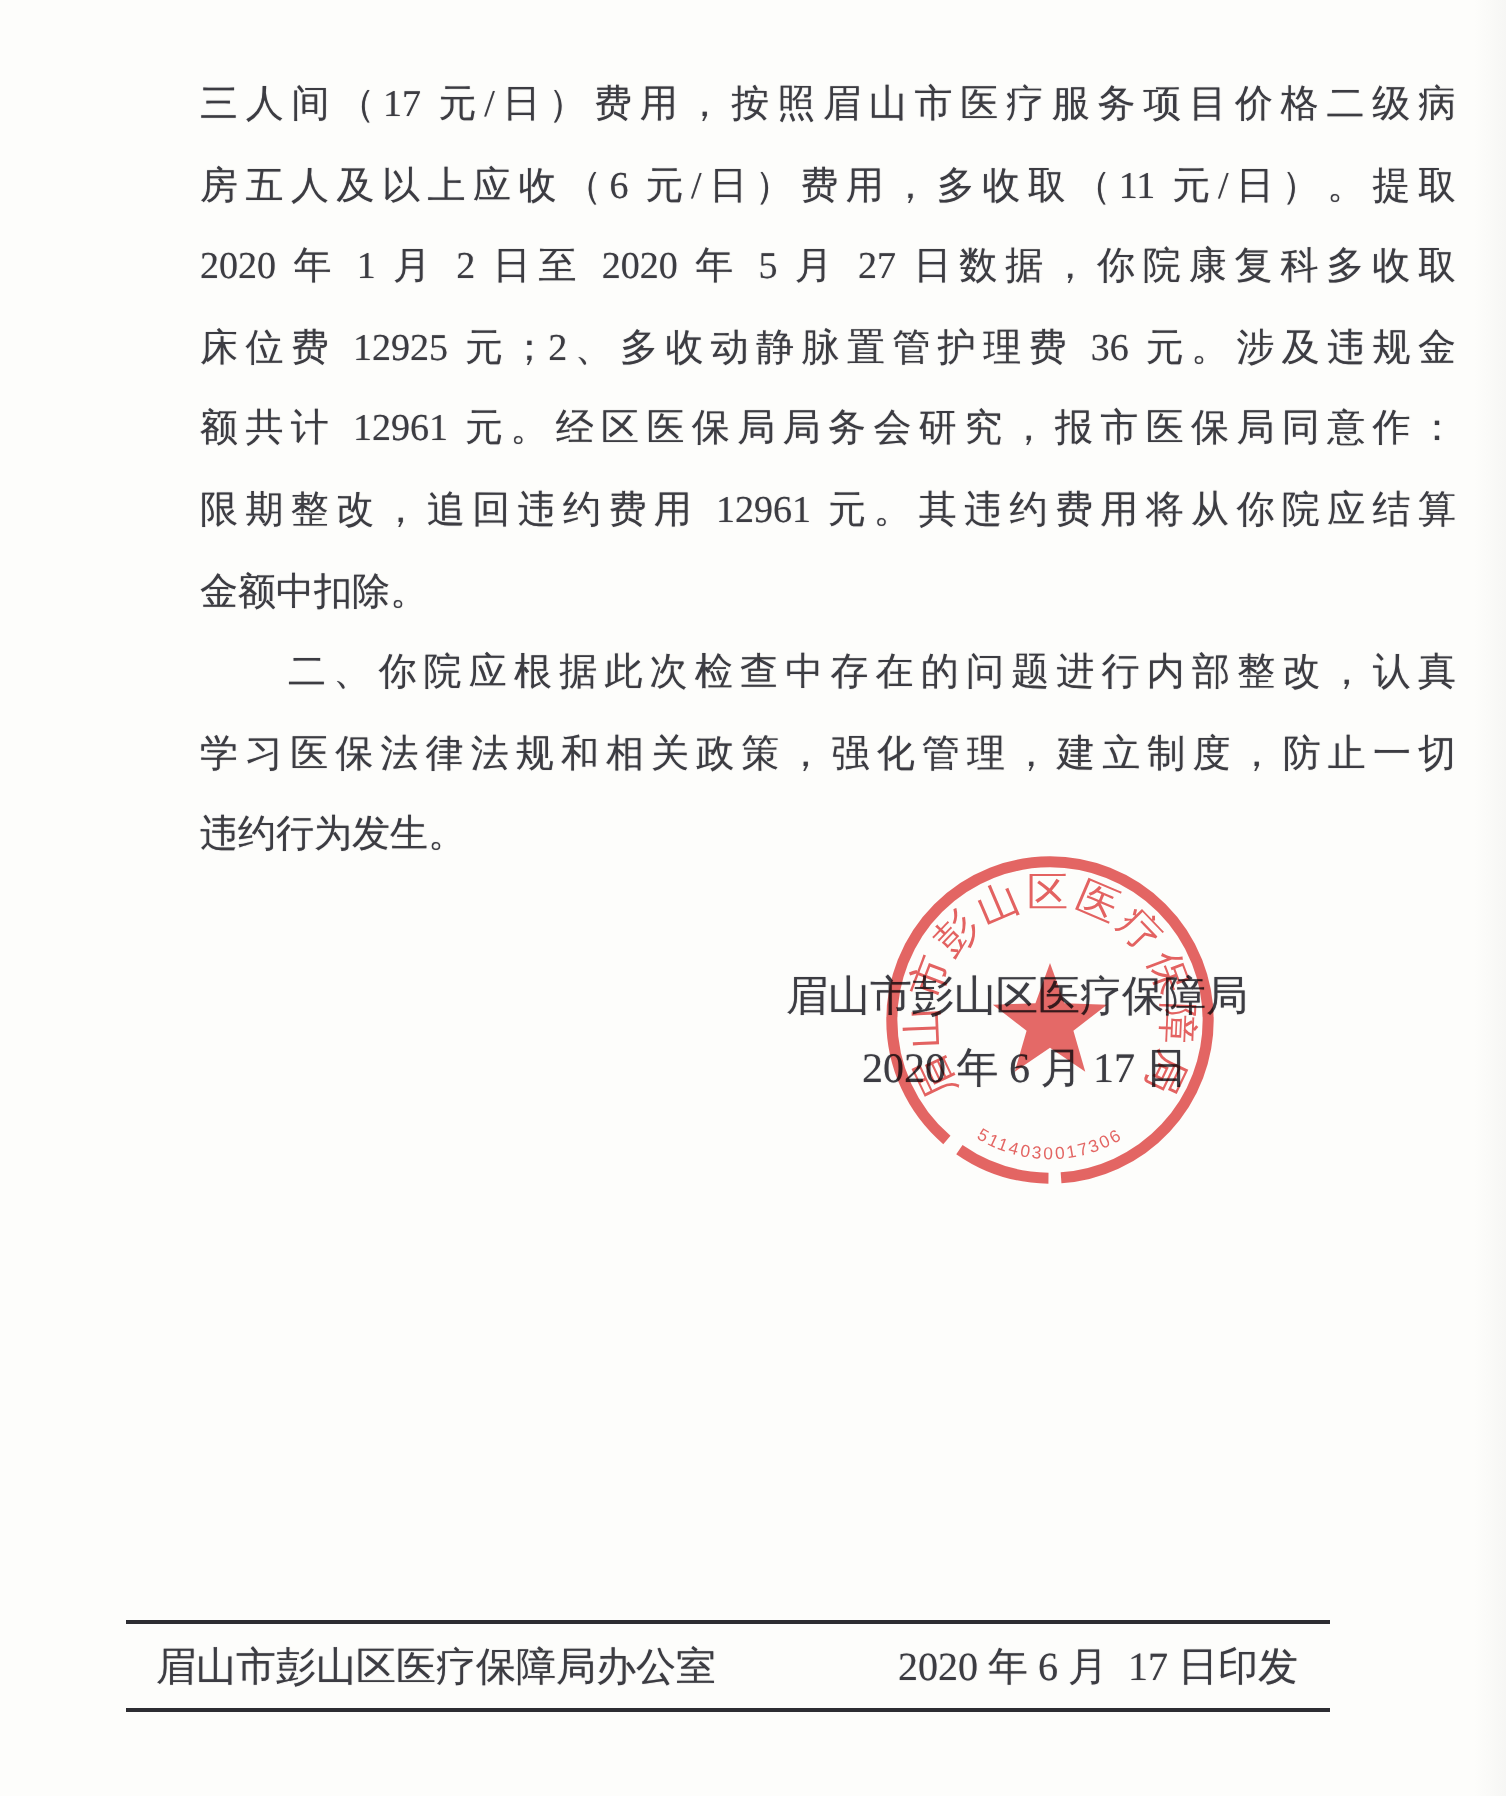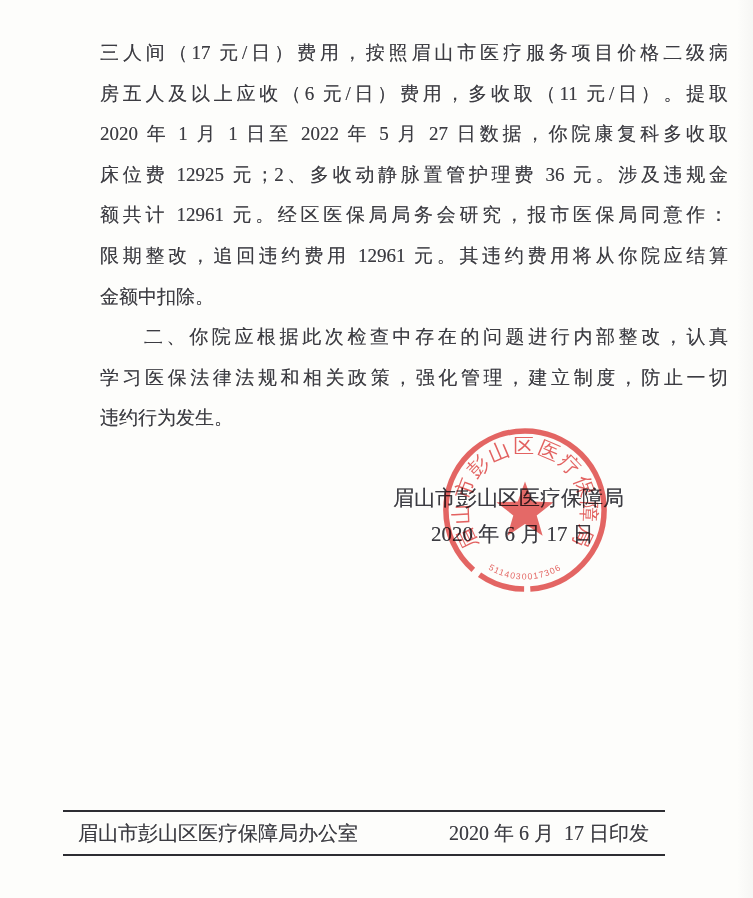--- a/index.html
+++ b/index.html
@@ -59,21 +59,21 @@
   .footer-date { padding-right: 16px; white-space: pre; margin-left: 20px; }
 </style>
 </head>
 <body>
 
 <div class="page">
 
   <div class="body-text">
     <div class="line">三人间（17 元/日）费用，按照眉山市医疗服务项目价格二级病</div>
     <div class="line">房五人及以上应收（6 元/日）费用，多收取（11 元/日）。提取</div>
-    <div class="line">2020 年 1 月 1 日至 2022 年 5 月 27 日数据，你院康复科多收取</div>
+    <div class="line">2020 年 1 月 2 日至 2020 年 5 月 27 日数据，你院康复科多收取</div>
     <div class="line">床位费 12925 元；2、多收动静脉置管护理费 36 元。涉及违规金</div>
     <div class="line">额共计 12961 元。经区医保局局务会研究，报市医保局同意作：</div>
     <div class="line">限期整改，追回违约费用 12961 元。其违约费用将从你院应结算</div>
     <div class="line end">金额中扣除。</div>
     <div class="line indent">二、你院应根据此次检查中存在的问题进行内部整改，认真</div>
     <div class="line">学习医保法律法规和相关政策，强化管理，建立制度，防止一切</div>
     <div class="line end">违约行为发生。</div>
   </div>
 
   <div class="signature">

